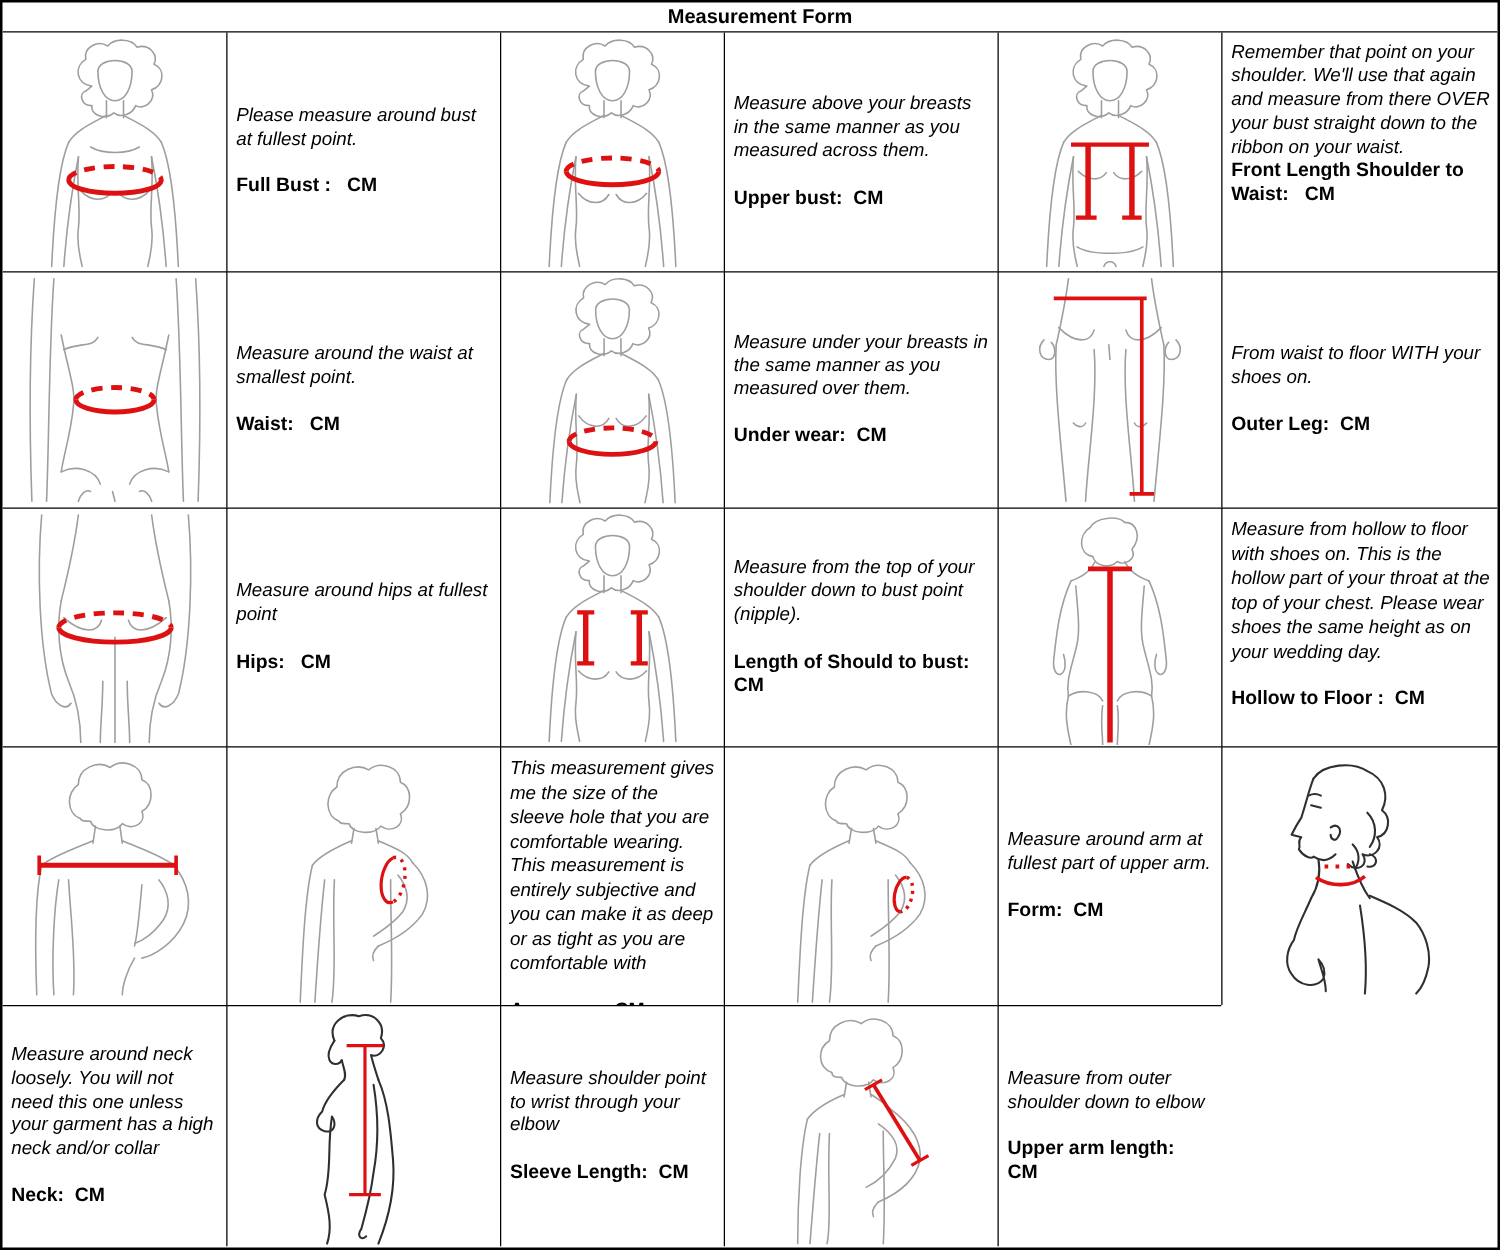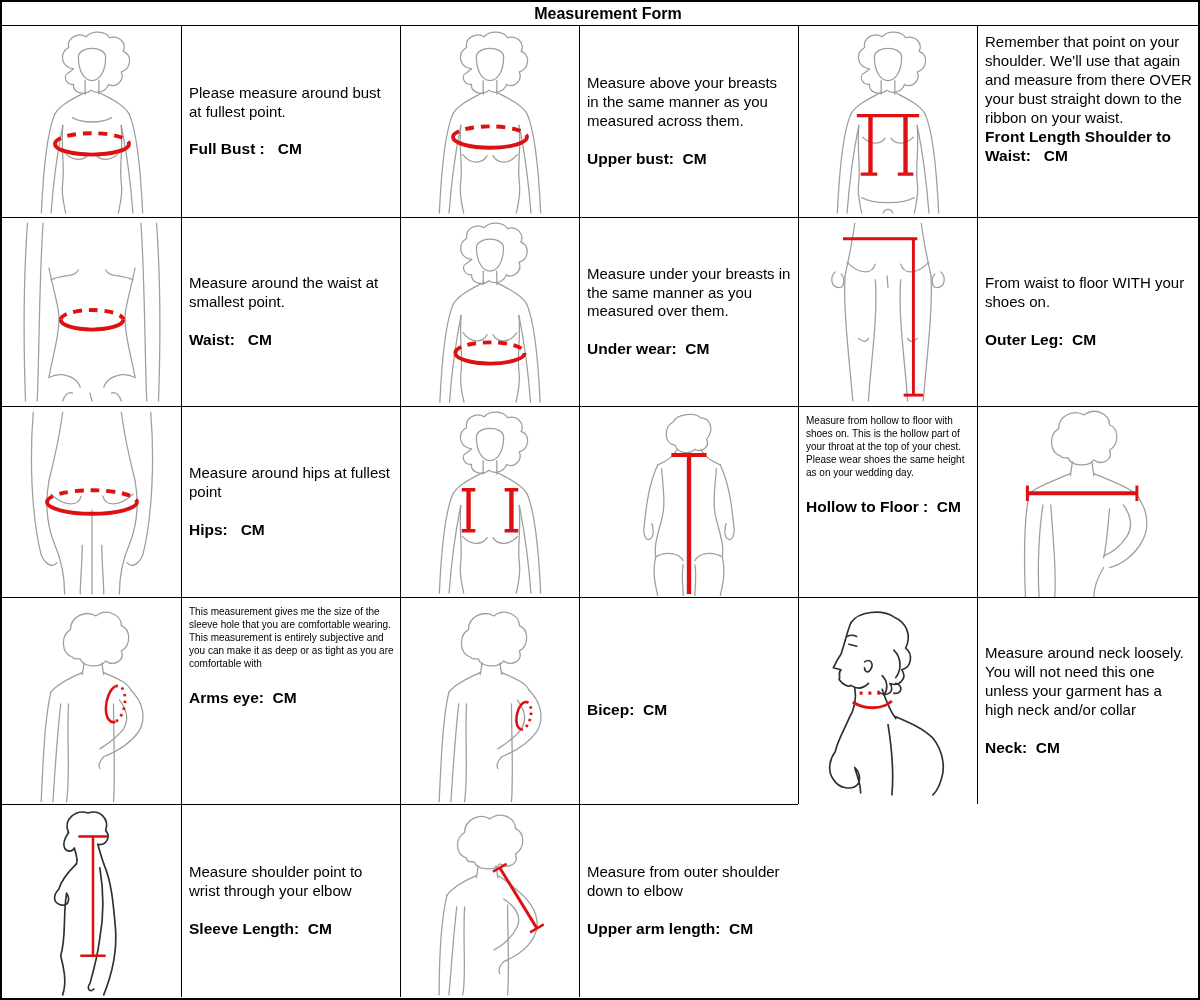--- a/index.html
+++ b/index.html
@@ -11,22 +11,22 @@
   .grid{display:grid;width:100%;height:971px;
         grid-template-columns:179px 219px 179px 219px 179px 221px;
         grid-template-rows:191px 189px 191px 207px 193px;}
   .cell{border-left:1px solid #000;border-top:1px solid #000;overflow:hidden;}
   .cell:nth-child(6n+1){border-left:none;}
   .cell:nth-child(-n+6){border-top:none;}
   .fig{display:flex;align-items:center;justify-content:center;}
   .fig svg{display:block;}
   .txt{display:flex;flex-direction:column;justify-content:center;padding:6px 6px 6px 7px;}
   .txt.top{justify-content:flex-start;padding-top:7px;}
-  .desc{font-size:15px;line-height:1.26;}
-  .small .desc{font-size:10px;line-height:1.3;font-weight:500;}
+  .desc{font-size:15px;line-height:1.26;font-style:italic;}
+  .small .desc{font-size:15px;line-height:1.3;font-weight:500;}
   .label{font-weight:bold;font-size:15.5px;line-height:1.22;margin-top:19px;white-space:pre-wrap;max-width:202px;}
   .tight .label{margin-top:1px;}
   .small .label{}
   
   .g{stroke:#9e9e9e;stroke-width:1.3;fill:none;stroke-linecap:round;stroke-linejoin:round;}
   .gw{stroke:#9e9e9e;stroke-width:1.3;fill:#fff;stroke-linecap:round;stroke-linejoin:round;}
   .d{stroke:#2f2f2f;stroke-width:1.7;fill:none;stroke-linecap:round;stroke-linejoin:round;}
   .r{stroke:#dd1111;fill:none;stroke-linecap:butt;}
 </style>
 </head>
@@ -170,20 +170,24 @@
         <path class="g" d="M83,54 L83,68 M97,54 L97,68"></path>
         <path class="g" d="M83,66 C72,72 58,78 52,88 M97,66 C108,72 122,78 128,88"></path>
         <path class="g" d="M52,88 C44,106 40,146 38,190 M128,88 C136,106 140,146 142,190"></path>
         <path class="g" d="M60,100 C58,124 62,142 60,158 C58,172 62,184 63,190 M120,100 C122,124 118,142 120,158 C122,172 118,184 117,190"></path>
         <path class="g" d="M60,100 C54,130 50,162 48,190 M120,100 C126,130 130,162 132,190"></path>
         <path class="g" d="M62,132 C70,141 82,141 87,133 M93,133 C98,141 110,141 118,132"></path>
         <path class="r" stroke-width="4.5" d="M68,84 L68,126 M112,84 L112,126"></path>
         <path class="r" stroke-width="3.5" d="M61,84 L75,84 M61,126 L75,126 M105,84 L119,84 M105,126 L119,126"></path>
       </svg>
     </div>
+    <div class="cell txt">
+      <div class="desc">Measure from the top of your shoulder down to bust point (nipple).</div>
+      <div class="label">Length of Should to bust:  CM</div>
+    </div>
     <div class="cell fig">
       <svg width="176" height="188" viewBox="0 0 180 192">
         <path class="gw" d="M76,38 C64,36 64,20 74,14 C78,6 96,4 102,10 C112,10 116,22 108,32 C112,40 102,46 96,42 C90,48 78,46 76,38 Z"></path>
         <path class="g" d="M78,42 C74,50 68,54 58,58 M102,42 C106,50 112,54 122,58"></path>
         <path class="g" d="M58,58 C48,80 46,104 44,122 C43,130 46,136 50,134 C54,132 54,124 52,118 M122,58 C132,80 134,104 136,122 C137,130 134,136 130,134 C126,132 126,124 128,118"></path>
         <path class="g" d="M62,62 C64,86 66,100 62,114 C58,130 54,140 56,152 M118,62 C116,86 114,100 118,114 C122,130 126,140 124,152"></path>
         <path class="g" d="M56,152 C66,146 80,148 84,156 M124,152 C114,146 100,148 96,156"></path>
         <path class="g" d="M56,152 C52,168 56,182 58,192 M84,160 C82,172 84,184 84,192 M124,152 C128,168 124,182 122,192 M96,160 C98,172 96,184 96,192"></path>
         <path class="r" stroke-width="4" d="M72,48 L108,48"></path>
         <path class="r" stroke-width="4.5" d="M90,48 L90,190"></path>
@@ -230,21 +234,22 @@
         <path class="g" d="M80,74 C66,80 54,86 48,94 M102,74 C116,80 126,84 130,92"></path>
         <path class="g" d="M48,94 C42,118 40,162 38,206 M58,106 C54,142 52,177 50,206"></path>
         <path class="g" d="M66,106 C64,142 68,177 64,206 M112,106 C112,142 114,177 112,206"></path>
         <path class="g" d="M130,92 C142,104 146,120 138,134 C128,148 112,156 102,160 M118,102 C126,112 128,122 122,132 C114,142 104,148 98,152"></path>
         <path class="g" d="M102,160 C98,164 96,168 98,172"></path>
         <path class="r" stroke-width="2.6" d="M127,104 A7,14 12 0 0 122,132"></path>
         <path class="r" stroke-width="2.8" stroke-dasharray="2.5 4" d="M127,104 A7,14 12 1 1 122,132"></path>
       </svg>
     </div>
     <div class="cell txt">
-      <div class="label">Bicep:  CM</div>
+      <div class="desc">Measure around arm at fullest part of upper arm.</div>
+      <div class="label">Form:  CM</div>
     </div>
 
     <div class="cell fig">
       <svg width="176" height="190" viewBox="0 0 180 192">
         <path class="d" d="M52,16 C48,26 46,36 42,48 C38,54 36,58 34,62 L42,64 C38,68 42,70 40,74 C44,80 50,82 52,80 C58,84 64,84 70,78"></path>
         <path class="d" d="M50,38 L58,40 M48,30 C52,28 56,29 58,30"></path>
         <path class="d" d="M66,56 C72,52 76,58 72,64 C70,68 66,66 66,62"></path>
         <path class="d" d="M52,16 C60,4 84,2 96,10 C110,16 114,30 108,42 C116,48 114,62 104,64 C110,72 102,82 92,78 C98,86 88,94 80,86"></path>
         <path class="d" d="M96,44 C104,52 104,64 98,72 M84,70 C90,76 90,84 86,90 M98,78 C106,80 104,90 96,88"></path>
         <path class="d" d="M56,82 C58,94 56,104 50,114 M84,84 C88,96 92,106 98,114"></path>

